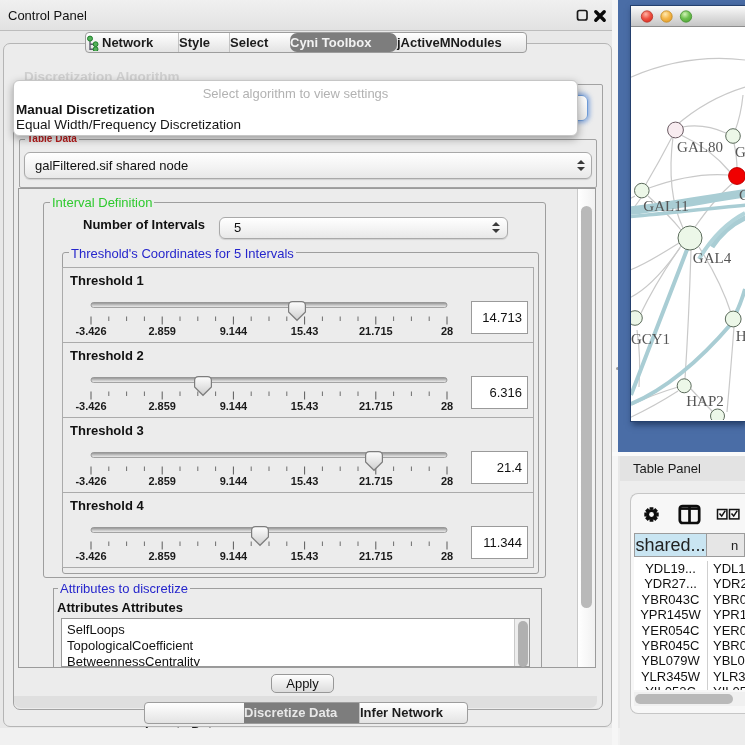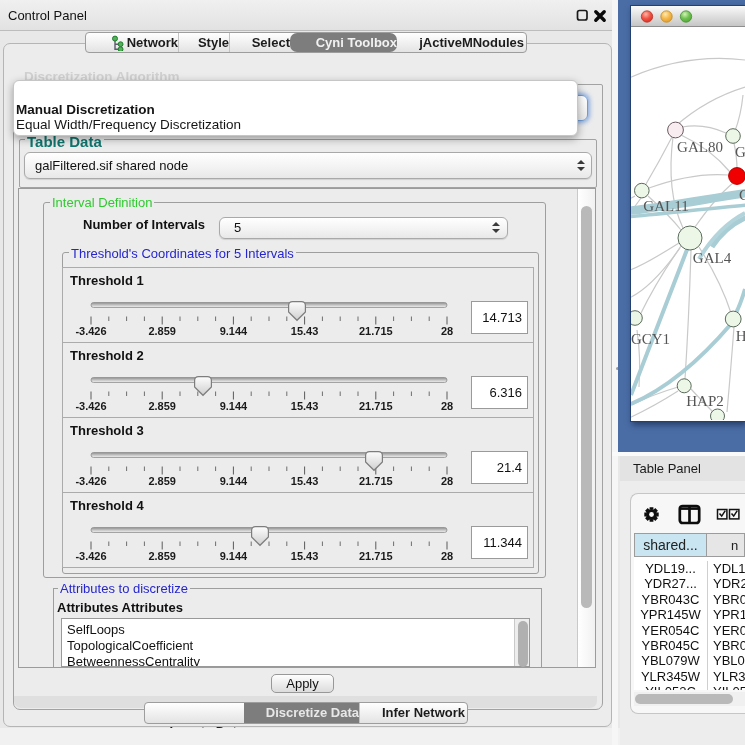--- a/index.html
+++ b/index.html
@@ -5,21 +5,21 @@
 html,body{margin:0;padding:0;}
 #s{position:relative;width:745px;height:745px;background:#ececec;font-family:"Liberation Sans",sans-serif;overflow:hidden;}
 .abs{position:absolute;}
 .grp{position:absolute;border:1px solid #a2a2a2;border-radius:3px;}
 .gtitle{position:absolute;font-size:13px;background:#ececec;padding:0 2px;line-height:13px;}
 .combo{position:absolute;background:linear-gradient(#ffffff,#f2f2f2 60%,#e8e8e8);border:1px solid #a9a9a9;border-radius:6px;box-shadow:0 1px 1px rgba(0,0,0,0.12);}
 .combo .ct{position:absolute;left:10px;top:0;font-size:13px;color:#111;}
 .arrows{position:absolute;width:9px;}
 .arrows .up{position:absolute;left:0;top:1px;width:0;height:0;border-left:4px solid transparent;border-right:4px solid transparent;border-bottom:4.5px solid #3a3a3a;}
 .arrows .dn{position:absolute;left:0;top:8px;width:0;height:0;border-left:4px solid transparent;border-right:4px solid transparent;border-top:4.5px solid #3a3a3a;}
-.seg{display:inline-block;height:19px;line-height:19px;font-size:13px;font-weight:bold;color:#1c1c1c;text-align:right;vertical-align:top;}
+.seg{display:inline-block;height:19px;line-height:19px;font-size:13px;font-weight:bold;color:#1c1c1c;text-align:left;vertical-align:top;}
 .thp{position:absolute;left:62px;width:470px;height:74px;background:#ececec;border:1px solid #ababab;}
 .thp .tl{position:absolute;left:7px;top:5px;font-size:13px;font-weight:bold;color:#111;}
 .thp .fld{position:absolute;left:408px;top:33px;width:57px;height:33px;background:#fff;border:1px solid #9a9a9a;box-sizing:border-box;font-size:13px;color:#111;text-align:right;line-height:31px;padding-right:5px;}
 .trow{height:15.4px;line-height:15.4px;font-size:13px;color:#111;white-space:nowrap;}
 .trow .c1{display:inline-block;width:73px;text-align:center;vertical-align:top;}
 .trow .c2{display:inline-block;width:45px;padding-left:5px;border-left:1px solid #cfcfcf;vertical-align:top;}
 </style>
 </head>
 <body>
 <div id="s">
@@ -44,21 +44,21 @@
           <circle cx="9.6" cy="14.2" r="2.4" fill="#53b158" stroke="#1e7d2c" stroke-width="1"></circle>
         </svg>Network</span><span class="seg" style="width:51px;border-left:1px solid #c3c3c3;box-sizing:border-box;">Style</span><span class="seg" style="width:61px;border-left:1px solid #c3c3c3;box-sizing:border-box;">Select</span><span class="seg" style="width:107px;background:#7d7d7d;color:#f2f2f2;border-radius:7px;">Cyni Toolbox</span><span class="seg" style="width:127px;">jActiveMNodules</span>
 </div>
 
 <div class="grp" style="left:13px;top:84px;width:588px;height:624px;border-radius:2px 2px 7px 7px;"></div>
 <div class="abs" style="left:24px;top:69px;font-size:13.5px;font-weight:bold;color:#d0d0d0;">Discretization Algorithm</div>
 
 <div class="combo" style="left:22px;top:95px;width:564px;height:24px;border-color:#6f9bd6;box-shadow:0 0 4px 2px rgba(90,140,215,0.65);"></div>
 
 <div class="grp" style="left:19px;top:139px;width:576px;height:47px;border-radius:2px;"></div>
-<div class="abs" style="left:25px;top:133px;font-size:15px;font-weight:bold;color:#0f766e;background:#ececec;padding:0 2px;">Table Data</div>
+<div class="abs" style="left:25px;top:133px;font-size:10px;font-weight:bold;color:#b91c1c;background:#ececec;padding:0 2px;">Table Data</div>
 
 <div class="combo" style="left:24px;top:152px;width:566px;height:25px;">
   <span class="ct" style="line-height:25px;">galFiltered.sif shared node</span>
   <span class="arrows" style="left:552px;top:6px;">
         <span class="up"></span>
         <span class="dn"></span>
       </span>
 </div>
 
 <div class="abs" style="left:18px;top:188px;width:578px;height:480px;border:1px solid #9b9b9b;box-sizing:border-box;background:#ececec;"></div>
@@ -192,20 +192,21 @@
 <div class="abs" style="left:53px;top:588px;width:489px;height:80px;border:1px solid #9e9e9e;border-bottom:none;box-sizing:border-box;"></div>
 <div class="gtitle" style="left:58px;top:582px;color:#2626cc;">Attributes to discretize</div>
 <div class="abs" style="left:57px;top:600px;font-size:13px;font-weight:bold;color:#111;">Attributes Attributes</div>
 <div class="abs" style="left:61px;top:618px;width:469px;height:49px;background:#fff;border:1px solid #999;box-sizing:border-box;overflow:hidden;">
   <div style="padding-left:5px;font-size:13px;color:#111;line-height:16px;padding-top:3px;">SelfLoops<br>TopologicalCoefficient<br>BetweennessCentrality</div>
   <div style="position:absolute;right:0;top:0;width:14px;height:49px;background:#ededed;border-left:1px solid #c9c9c9;"></div>
 </div>
 <div class="abs" style="left:518px;top:621px;width:10px;height:46px;background:#b0b0b0;border-radius:5px;"></div>
 
 <div class="abs" style="left:13px;top:80px;width:565px;height:56px;background:#fff;border:1px solid #c6c6c6;border-radius:6px;box-shadow:0 3px 8px rgba(0,0,0,0.35);box-sizing:border-box;"></div>
+<div class="abs" style="left:13px;top:86px;width:565px;height:14px;font-size:13px;color:#b2b2b2;text-align:center;">Select algorithm to view settings</div>
 <div class="abs" style="left:16px;top:102px;font-size:13.5px;font-weight:bold;color:#151515;">Manual Discretization</div>
 <div class="abs" style="left:16px;top:117px;font-size:13.5px;color:#151515;">Equal Width/Frequency Discretization</div>
 <div class="abs" style="left:14px;top:696px;width:583px;height:12px;background:#dfdfdf;border-radius:0 0 7px 7px;"></div>
 
 <div class="abs" style="left:271px;top:674px;width:63px;height:19px;background:linear-gradient(#fefefe,#dcdcdc);border:1px solid #989898;border-radius:5px;box-sizing:border-box;font-size:13px;color:#111;text-align:center;line-height:17px;">Apply</div>
 
 <div class="abs" style="left:144px;top:702px;width:322px;height:20px;background:linear-gradient(#ffffff,#e3e3e3);border:1px solid #9d9d9d;border-radius:4px;white-space:nowrap;">
 <span class="seg" style="width:99px;height:20px;line-height:20px;margin-top:19px;">Impute Data</span><span class="seg" style="width:115px;height:20px;line-height:20px;background:#7d7d7d;color:#e8e8e8;">Discretize Data</span><span class="seg" style="width:106px;height:20px;line-height:20px;border-left:1px solid #c3c3c3;box-sizing:border-box;">Infer Network</span>
 </div>
 <div class="abs" style="left:0;top:728px;width:620px;height:17px;background:#f1f1f1;"></div>
@@ -313,21 +314,21 @@
 <path d="M49.5 4.5V20.5" stroke="#0d0d0d" stroke-width="2.7"></path>
 <g stroke="#111" fill="none">
 <rect x="77.5" y="7.5" width="9.4" height="9.4" stroke-width="1.5"></rect>
 <path d="M79.5 11.5l2.2 2.6 3.6-5.4" stroke-width="1.5"></path>
 <rect x="89.5" y="7.5" width="9.4" height="9.4" stroke-width="1.5"></rect>
 <path d="M91.5 11.5l2.2 2.6 3.6-5.4" stroke-width="1.5"></path>
 </g>
 </svg>
 
 <div class="abs" style="left:634px;top:533px;width:111px;height:24px;">
-  <div style="position:absolute;left:0;top:0;width:73px;height:24px;background:#c9e5f2;border:1px solid #9c9c9c;box-sizing:border-box;font-size:14px;color:#222;text-align:center;line-height:23px;">shared...</div>
+  <div style="position:absolute;left:0;top:0;width:73px;height:24px;background:#c9e5f2;border:1px solid #9c9c9c;box-sizing:border-box;font-size:18px;color:#222;text-align:center;line-height:23px;">shared...</div>
   <div style="position:absolute;left:73px;top:0;width:38px;height:24px;background:#e6e6e6;border:1px solid #9c9c9c;border-left:none;box-sizing:border-box;font-size:13px;color:#222;line-height:23px;padding-left:24px;">n</div>
 </div>
 <div class="abs" style="left:634px;top:557px;width:111px;height:133px;overflow:hidden;background:#fff;padding-top:4px;box-sizing:border-box;">
   <div class="trow"><span class="c1">YDL19...</span><span class="c2">YDL194W</span></div>
   <div class="trow"><span class="c1">YDR27...</span><span class="c2">YDR277C</span></div>
   <div class="trow"><span class="c1">YBR043C</span><span class="c2">YBR043C</span></div>
   <div class="trow"><span class="c1">YPR145W</span><span class="c2">YPR145W</span></div>
   <div class="trow"><span class="c1">YER054C</span><span class="c2">YER054C</span></div>
   <div class="trow"><span class="c1">YBR045C</span><span class="c2">YBR045C</span></div>
   <div class="trow"><span class="c1">YBL079W</span><span class="c2">YBL079W</span></div>

